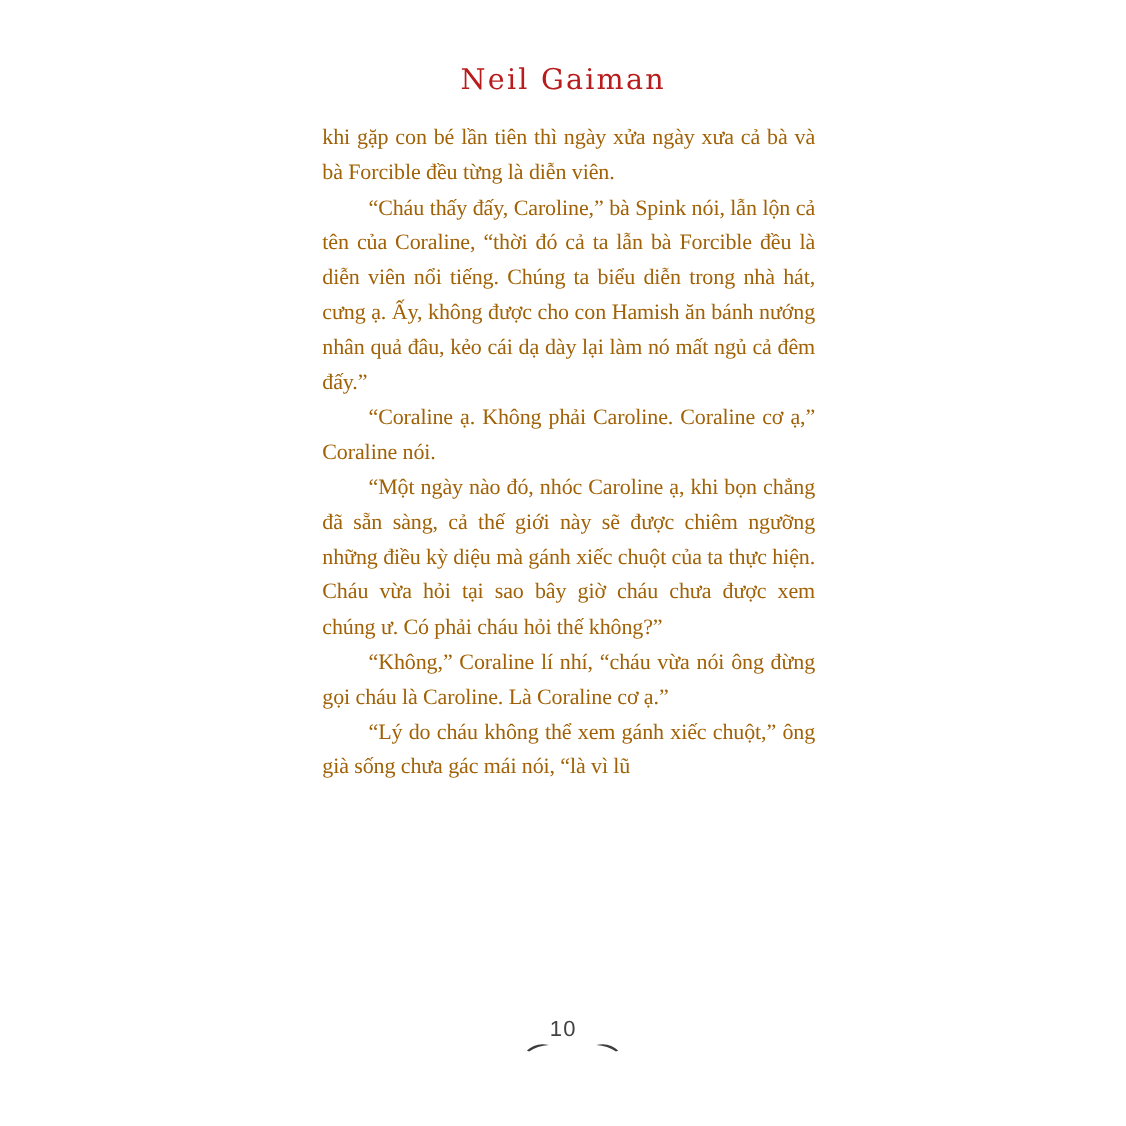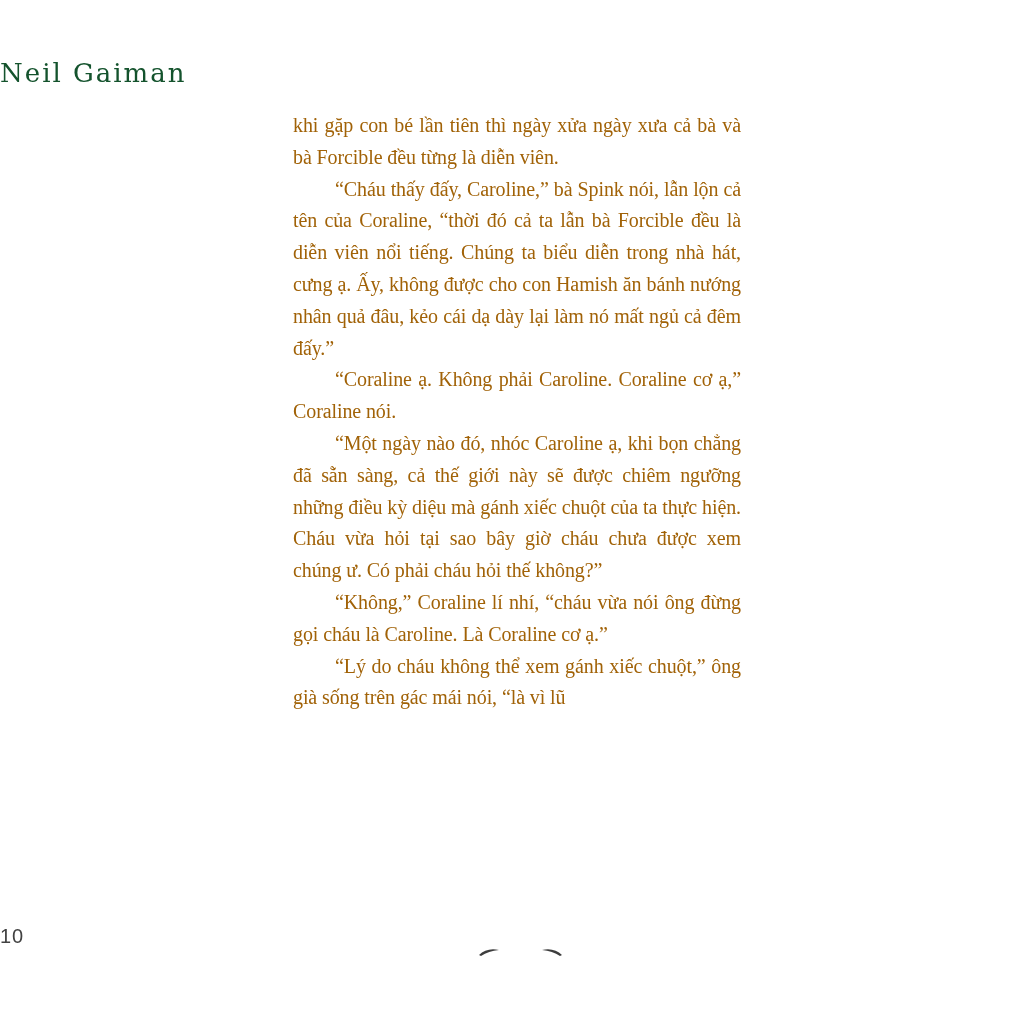--- a/index.html
+++ b/index.html
@@ -14,25 +14,25 @@
     position: absolute;
     inset: 0;
     background: #ffffff;
     font-family: "Liberation Serif", serif;
   }
   .running-head {
     position: absolute;
     top: 58px;
     left: 0;
     width: 100%;
-    text-align: left;
+    text-align: center;
     font-family: "DejaVu Serif", serif;
     font-size: 26px;
     letter-spacing: 2px;
-    color: #14532d;
+    color: #b91c1c;
   }
   .text-block {
     position: absolute;
     top: 110px;
     left: 293px;
     width: 448px;
     text-align: justify;
     font-size: 20px;
     line-height: 31.8px;
     letter-spacing: -0.1px;
@@ -43,21 +43,21 @@
     text-indent: 42px;
   }
   .text-block p.continuation {
     text-indent: 0;
   }
   .page-number {
     position: absolute;
     top: 925px;
     left: 0;
     width: 100%;
-    text-align: left;
+    text-align: center;
     font-family: "Liberation Sans", sans-serif;
     font-size: 20px;
     letter-spacing: 1px;
     color: #424242;
   }
   .flourish {
     position: absolute;
     width: 22px;
     height: 10px;
   }
@@ -70,21 +70,21 @@
 <div class="page">
 
   <div class="running-head">Neil Gaiman</div>
 
   <div class="text-block">
     <p class="continuation">khi gặp con bé lần tiên thì ngày xửa ngày xưa cả bà và bà Forcible đều từng là diễn viên.</p>
     <p>“Cháu thấy đấy, Caroline,” bà Spink nói, lẫn lộn cả tên của Coraline, “thời đó cả ta lẫn bà Forcible đều là diễn viên nổi tiếng. Chúng ta biểu diễn trong nhà hát, cưng ạ. Ấy, không được cho con Hamish ăn bánh nướng nhân quả đâu, kẻo cái dạ dày lại làm nó mất ngủ cả đêm đấy.”</p>
     <p>“Coraline ạ. Không phải Caroline. Coraline cơ ạ,” Coraline nói.</p>
     <p>“Một ngày nào đó, nhóc Caroline ạ, khi bọn chẳng đã sẵn sàng, cả thế giới này sẽ được chiêm ngưỡng những điều kỳ diệu mà gánh xiếc chuột của ta thực hiện. Cháu vừa hỏi tại sao bây giờ cháu chưa được xem chúng ư. Có phải cháu hỏi thế không?”</p>
     <p>“Không,” Coraline lí nhí, “cháu vừa nói ông đừng gọi cháu là Caroline. Là Coraline cơ ạ.”</p>
-    <p>“Lý do cháu không thể xem gánh xiếc chuột,” ông già sống trên gác mái nói, “là vì lũ</p>
+    <p>“Lý do cháu không thể xem gánh xiếc chuột,” ông già sống chưa gác mái nói, “là vì lũ</p>
   </div>
 
   <div class="page-number">10</div>
 
   <svg class="flourish flourish-left" viewBox="0 0 22 10">
     <path d="M1 8 C 6 3, 13 1, 21 3 C 14 3.5, 8 5.5, 3 9 Z" fill="#3d3d3d"></path>
   </svg>
   <svg class="flourish flourish-right" viewBox="0 0 22 10">
     <path d="M21 8 C 16 3, 9 1, 1 3 C 8 3.5, 14 5.5, 19 9 Z" fill="#3d3d3d"></path>
   </svg>

